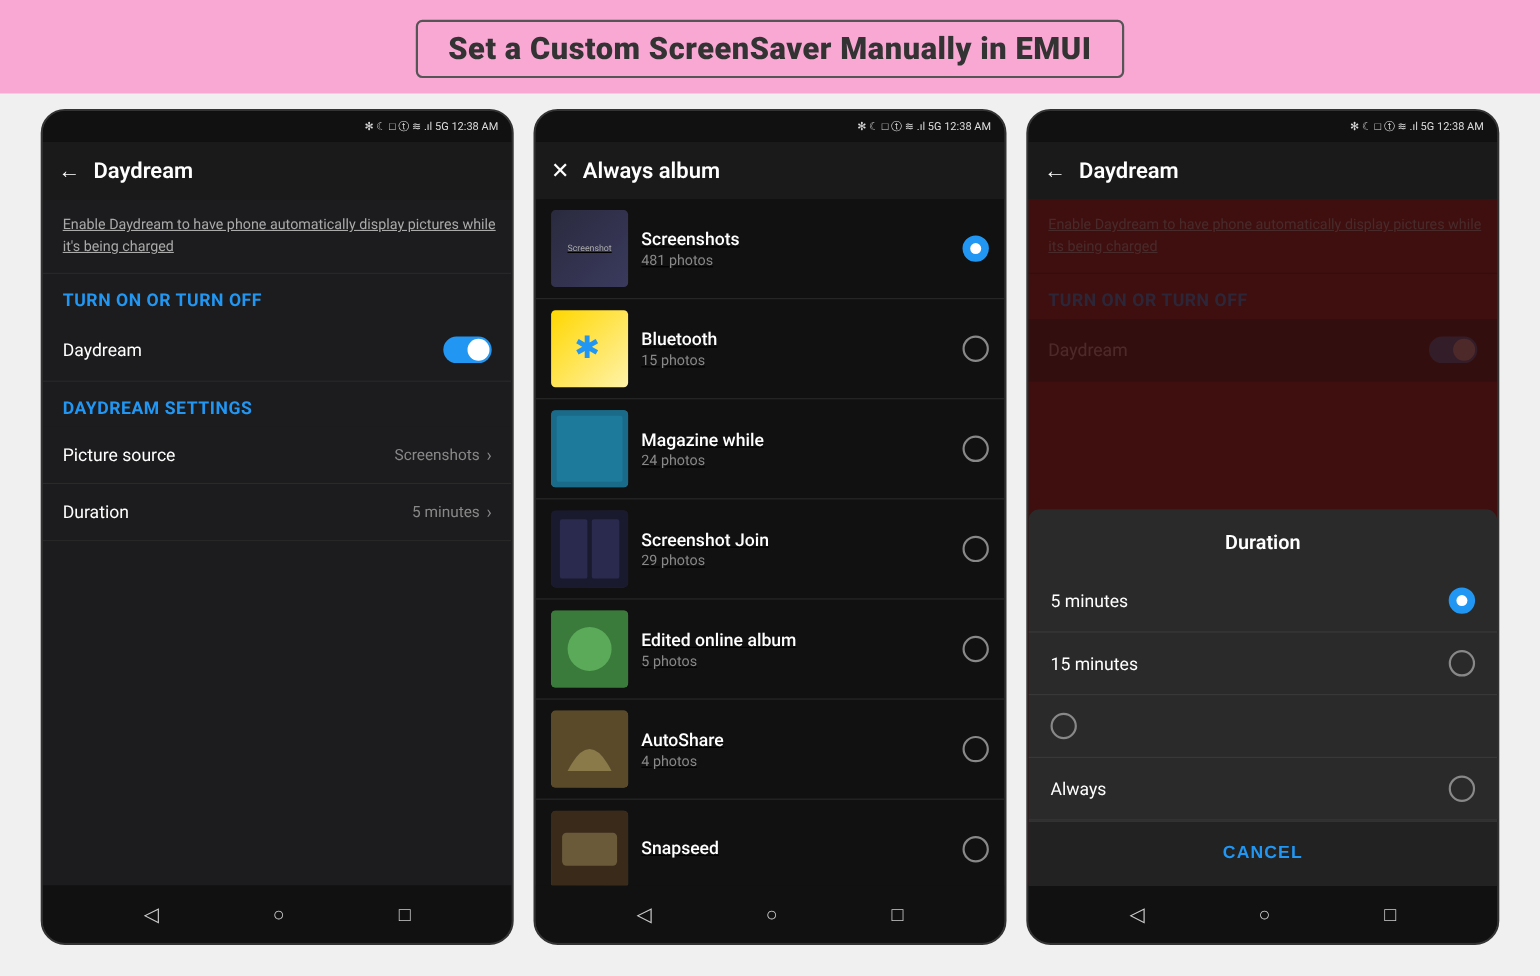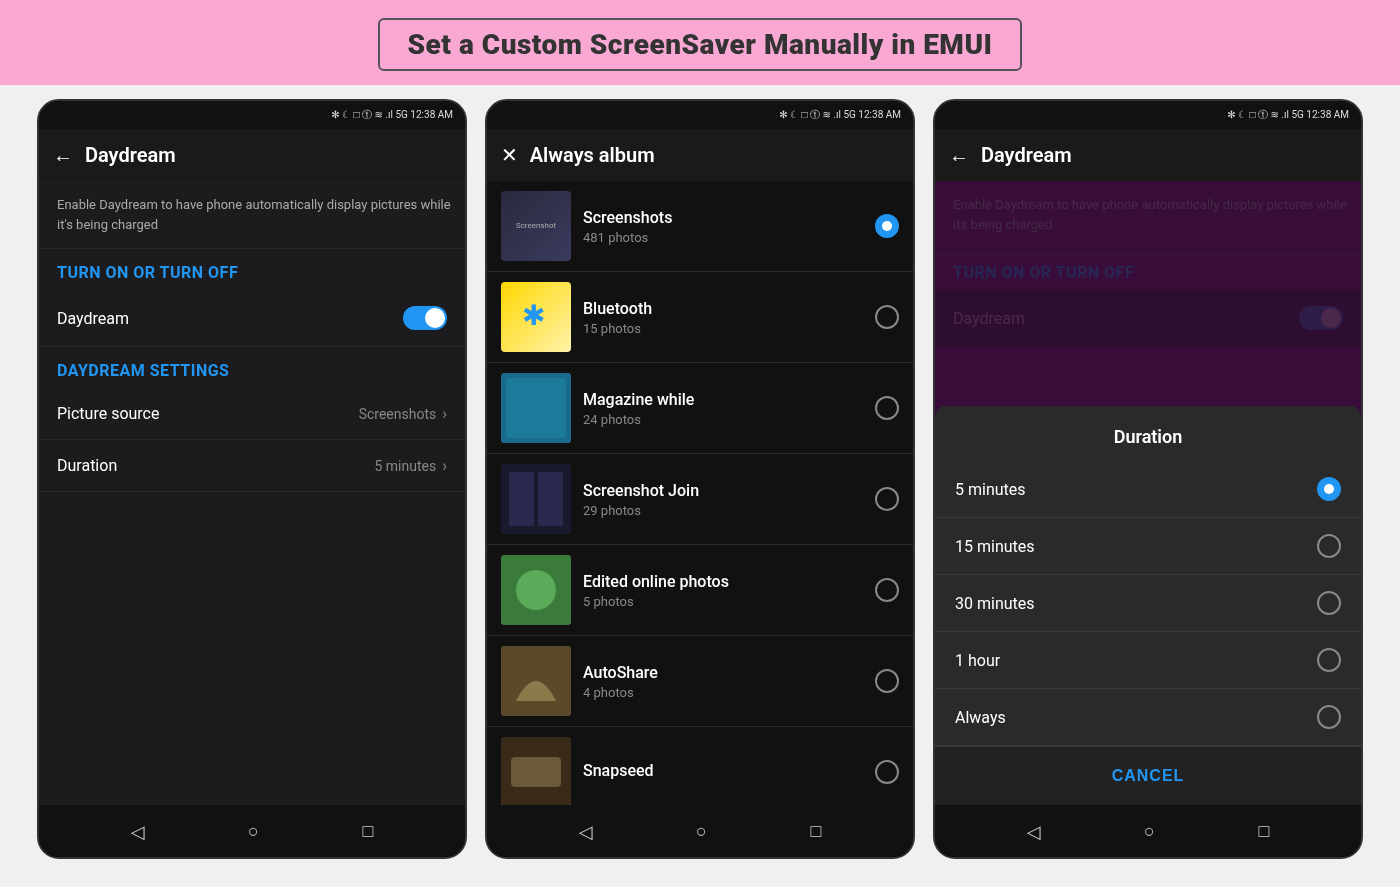--- a/index.html
+++ b/index.html
@@ -107,20 +107,21 @@
       flex-direction: column;
     }
 
     
     .description-text {
       color: #aaa;
       font-size: 13px;
       padding: 14px 12px 14px 18px;
       line-height: 1.5;
       border-bottom: 1px solid #2a2a2a;
+      text-decoration: underline;
     }
 
     
     .section-header {
       color: #2196F3;
       font-size: 16px;
       font-weight: 700;
       padding: 14px 18px 8px 18px;
       letter-spacing: 0.5px;
     }
@@ -179,20 +180,21 @@
     }
     .nav-icon {
       color: #ccc;
       font-size: 18px;
     }
 
     
     .album-list {
       flex: 1;
       overflow: hidden;
+      text-decoration: underline;
     }
     .album-item {
       display: flex;
       align-items: center;
       padding: 10px 14px;
       border-bottom: 1px solid #2a2a2a;
       gap: 12px;
     }
     .album-thumb {
       width: 70px;
@@ -264,21 +266,21 @@
     .thumb-autoshare {
       background: linear-gradient(135deg, #5a4a2a 0%, #8a7a4a 100%);
     }
     .thumb-snapseed {
       background: linear-gradient(135deg, #3a2a1a 0%, #6a5a3a 100%);
     }
 
     
     .phone3-content {
       flex: 1;
-      background: #701a75;
+      background: #7f1d1d;
       display: flex;
       flex-direction: column;
       position: relative;
       align-items: flex-end;
     }
     .dialog-overlay {
       position: absolute;
       top: 0; left: 0; right: 0; bottom: 0;
       background: rgba(0,0,0,0.5);
       display: flex;
@@ -477,21 +479,21 @@
       </div>
 
       <div class="album-item">
         <div class="album-thumb thumb-edited">
           <svg width="70" height="70" viewBox="0 0 70 70">
               <rect width="70" height="70" fill="#3a7a3a"></rect>
               <circle cx="35" cy="35" r="20" fill="#5aaa5a"></circle>
             </svg>
         </div>
         <div class="album-info">
-          <div class="album-name">Edited online photos</div>
+          <div class="album-name">Edited online album</div>
           <div class="album-count">5 photos</div>
         </div>
         <div class="radio-btn"></div>
       </div>
 
       <div class="album-item">
         <div class="album-thumb thumb-autoshare">
           <svg width="70" height="70" viewBox="0 0 70 70">
               <rect width="70" height="70" fill="#5a4a2a"></rect>
               <path d="M15,55 Q35,15 55,55" fill="#8a7a4a"></path>
@@ -561,27 +563,22 @@
           <div class="duration-option">
             <span class="duration-option-label">5 minutes</span>
             <div class="radio-btn selected"></div>
           </div>
           
           <div class="duration-option">
             <span class="duration-option-label">15 minutes</span>
             <div class="radio-btn"></div>
           </div>
           
-          <div class="duration-option">
-            <span class="duration-option-label">30 minutes</span>
-            <div class="radio-btn"></div>
-          </div>
           
           <div class="duration-option">
-            <span class="duration-option-label">1 hour</span>
             <div class="radio-btn"></div>
           </div>
           
           <div class="duration-option">
             <span class="duration-option-label">Always</span>
             <div class="radio-btn"></div>
           </div>
 
           <button class="cancel-btn">CANCEL</button>
         </div>

